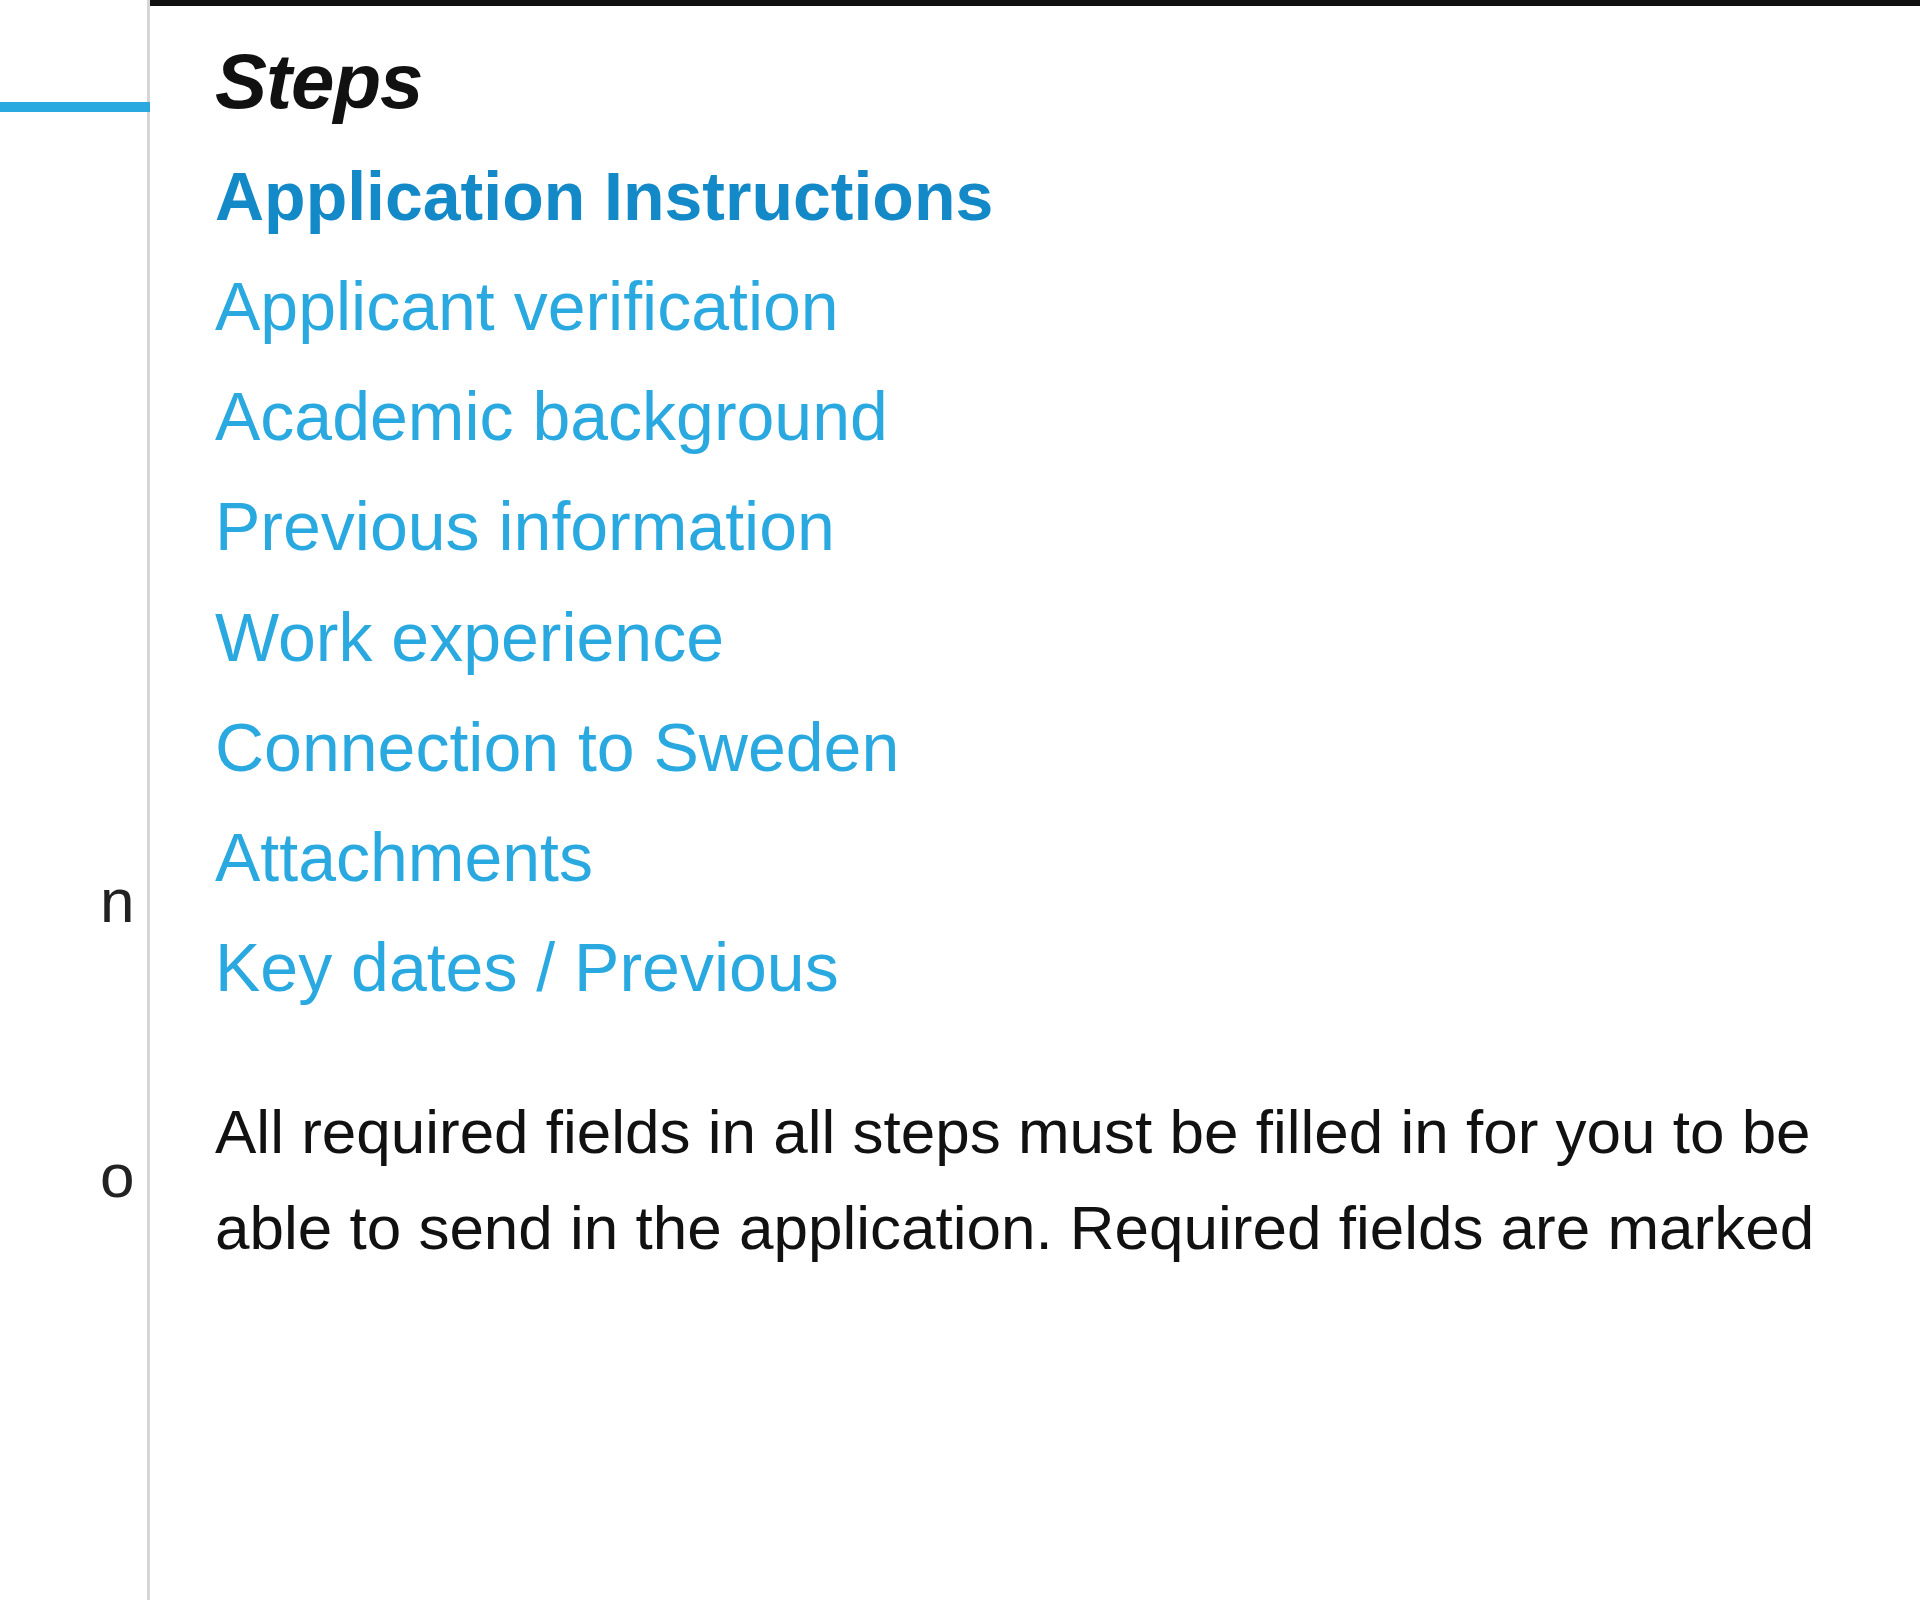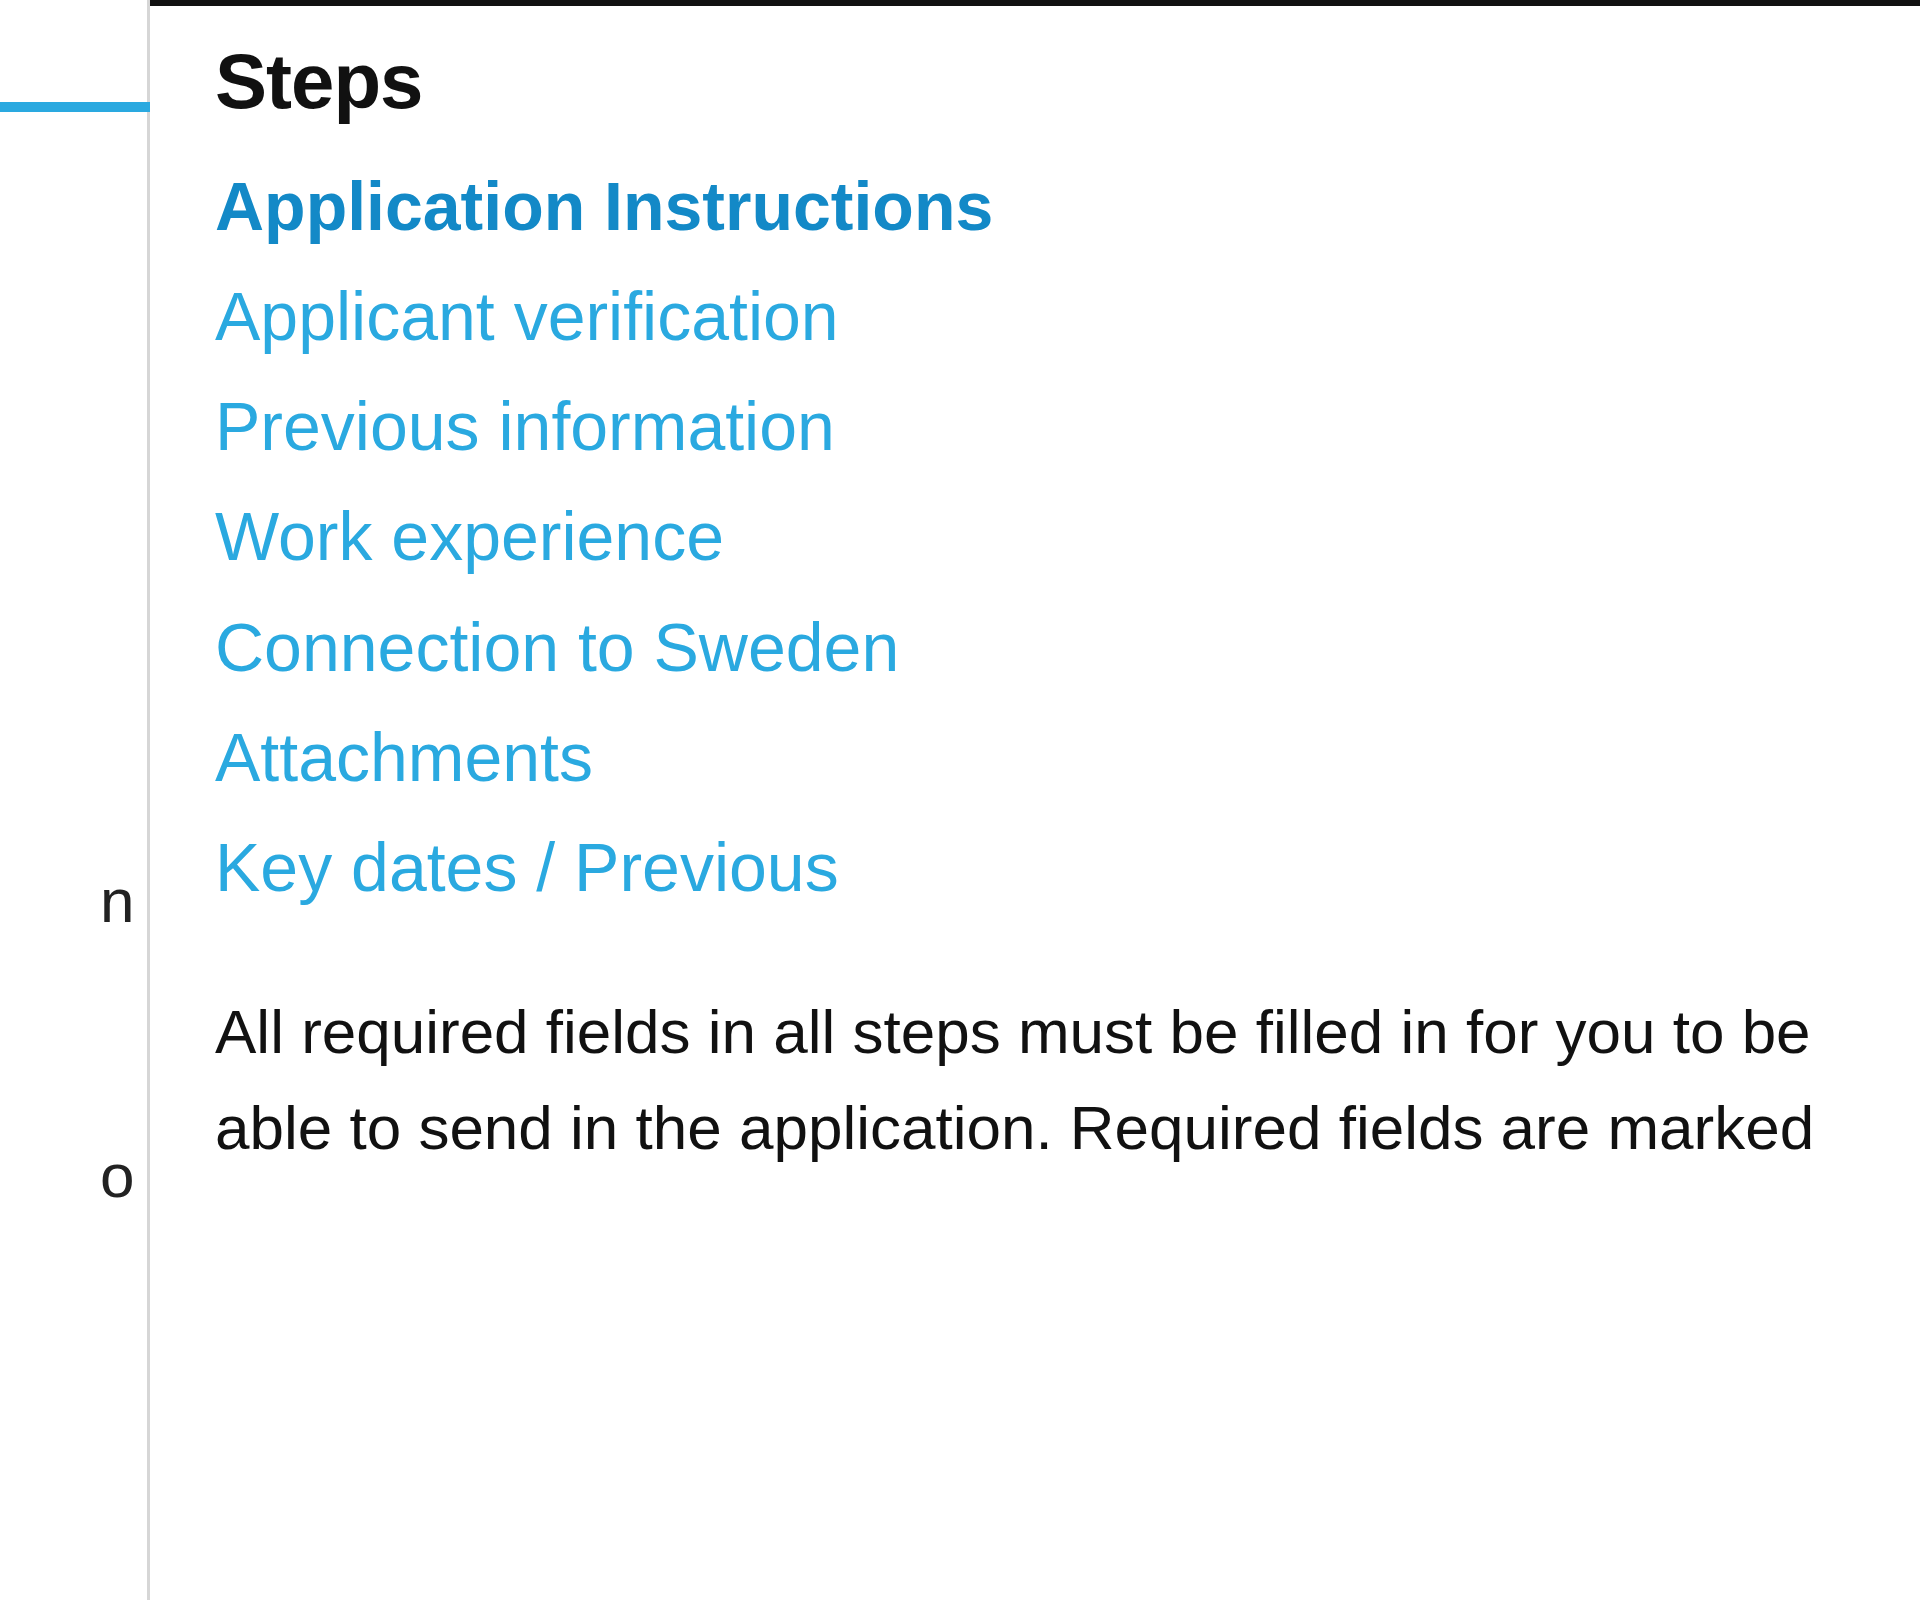--- a/index.html
+++ b/index.html
@@ -53,22 +53,23 @@
     .content {
       position: absolute;
       left: 215px;
       top: 36px;
       width: 1680px;
     }
     .heading {
       font-size: 78px;
       font-weight: 700;
       color: #111;
-      margin-bottom: 24px;
+      margin-bottom: 14px;
       letter-spacing: -1px;
+      font-style: italic;
     }
     .step {
       display: block;
       font-size: 68px;
       line-height: 1.62;
       color: #2aa9e0;
       text-decoration: none;
       cursor: pointer;
       font-weight: 400;
       width: fit-content;
@@ -96,20 +97,21 @@
     <div class="frag f2">o</div>
   </div>
 
   <div class="top-line"></div>
 
   <div class="content">
     <div class="heading">Steps</div>
 
     <a class="step active">Application Instructions</a>
     <a class="step">Applicant verification</a>
+    <a class="step">Academic background</a>
     <a class="step">Previous information</a>
     <a class="step">Work experience</a>
     <a class="step">Connection to Sweden</a>
     <a class="step">Attachments</a>
     <a class="step">Key dates / Previous</a>
 
     <div class="info">All required fields in all steps must be filled in for you to be able to send in the application. Required fields are marked</div>
   </div>
 
 </div>

